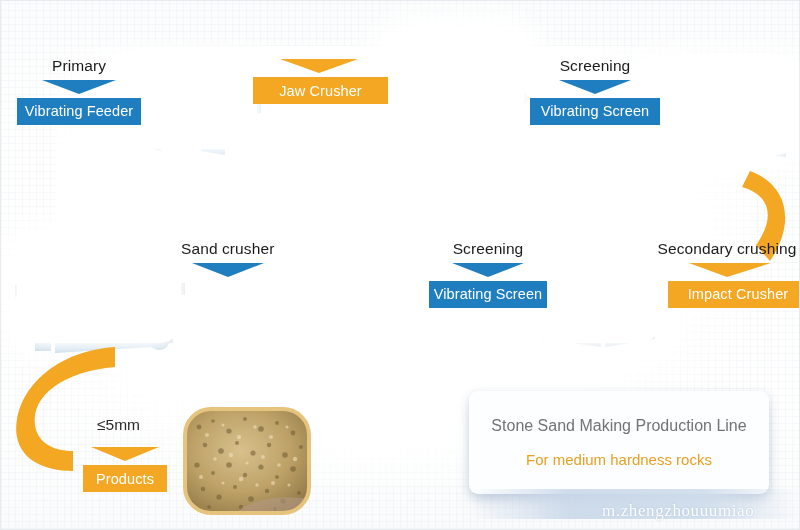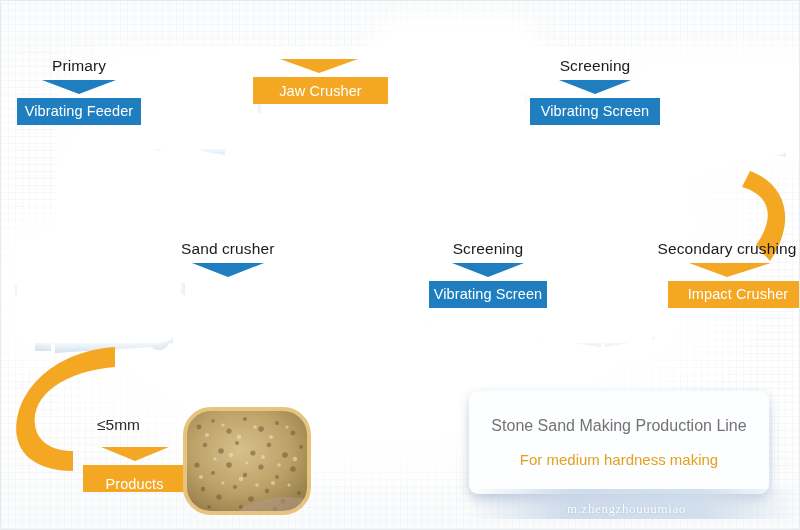--- a/index.html
+++ b/index.html
@@ -61,23 +61,23 @@
   
   #card {
     position: absolute; left: 468px; top: 390px; width: 300px; height: 103px;
     background: #fdfeff; border-radius: 9px;
     box-shadow: 0 3px 10px rgba(120,140,170,.30), 0 10px 18px -6px rgba(120,150,190,.35);
   }
   #card .t1 { font-size: 16px; color: #737373; text-align: center; margin-top: 26px; }
   #card .t2 { font-size: 15px; color: #e5a020; text-align: center; margin-top: 16px; }
 
   #watermark {
-    position: absolute; left: 566px; top: 500px;
+    position: absolute; left: 601px; top: 500px;
     font-family: "Liberation Serif", serif;
-    font-size: 13px; letter-spacing: .6px;
+    font-size: 17px; letter-spacing: .6px;
     color: rgba(255,255,255,.95);
     text-shadow: 0 0 2px rgba(170,190,215,.9);
   }
   #wmband {
     position: absolute; left: 470px; top: 488px; width: 330px; height: 30px;
     background: linear-gradient(90deg, rgba(203,216,232,0) 0%, rgba(199,214,232,.85) 30%, rgba(206,220,235,.9) 70%, rgba(255,255,255,0) 100%);
     border-radius: 4px;
   }
   #size-label {
     position: absolute; left: 96px; top: 415px;
@@ -350,21 +350,21 @@
                C 48 110, 34 100, 32 84 C 28 54, 62 30, 112 26 Z" fill="#f4a722"></path>
     </svg>
   </div>
 
   <div id="size-label">≤5mm</div>
 
   <div class="step" style="left:82px;top:445px;">
     <svg class="dart" width="68" height="16" viewBox="0 0 68 16" style="margin-top:0;">
       <polygon points="0,1 68,1 34,15" fill="#f4a722"></polygon>
     </svg>
-    <div class="banner orange" style="width:103px;align-items:flex-end;">
+    <div class="banner orange" style="width:84px;">
       <span>Products</span>
     </div>
   </div>
 
   <div class="photo" style="left:182px;top:406px;width:128px;height:108px;">
     <svg width="128" height="108" viewBox="0 0 128 108">
       <defs>
         <clipPath id="sandclip">
             <rect x="2" y="2" width="124" height="104" rx="26" ry="26"></rect>
           </clipPath>
@@ -431,18 +431,18 @@
             <circle cx="106" cy="78" r="1.6"></circle>
         </g>
         <path d="M60 100 Q90 86 126 92 L126 108 L52 108 Z" fill="#b69a8a" opacity=".55"></path>
       </g>
       <rect x="2" y="2" width="124" height="104" rx="26" ry="26" fill="none" stroke="#e6c47e" stroke-width="4"></rect>
     </svg>
   </div>
 
   <div id="card">
     <div class="t1">Stone Sand Making Production Line</div>
-    <div class="t2">For medium hardness making</div>
+    <div class="t2">For medium hardness rocks</div>
   </div>
 
   <div id="wmband"></div>
   <div id="watermark">m.zhengzhouuumiao</div>
 </div>
 
 </body></html>

